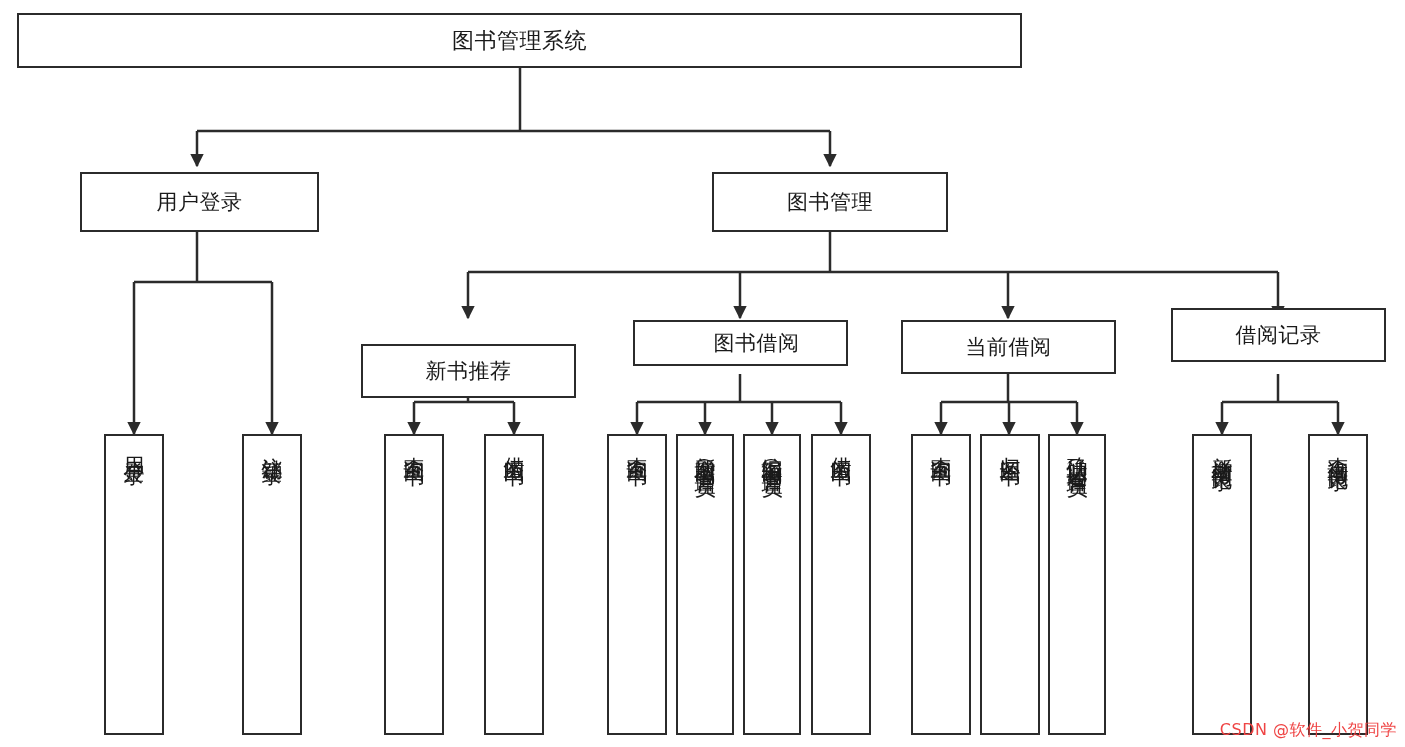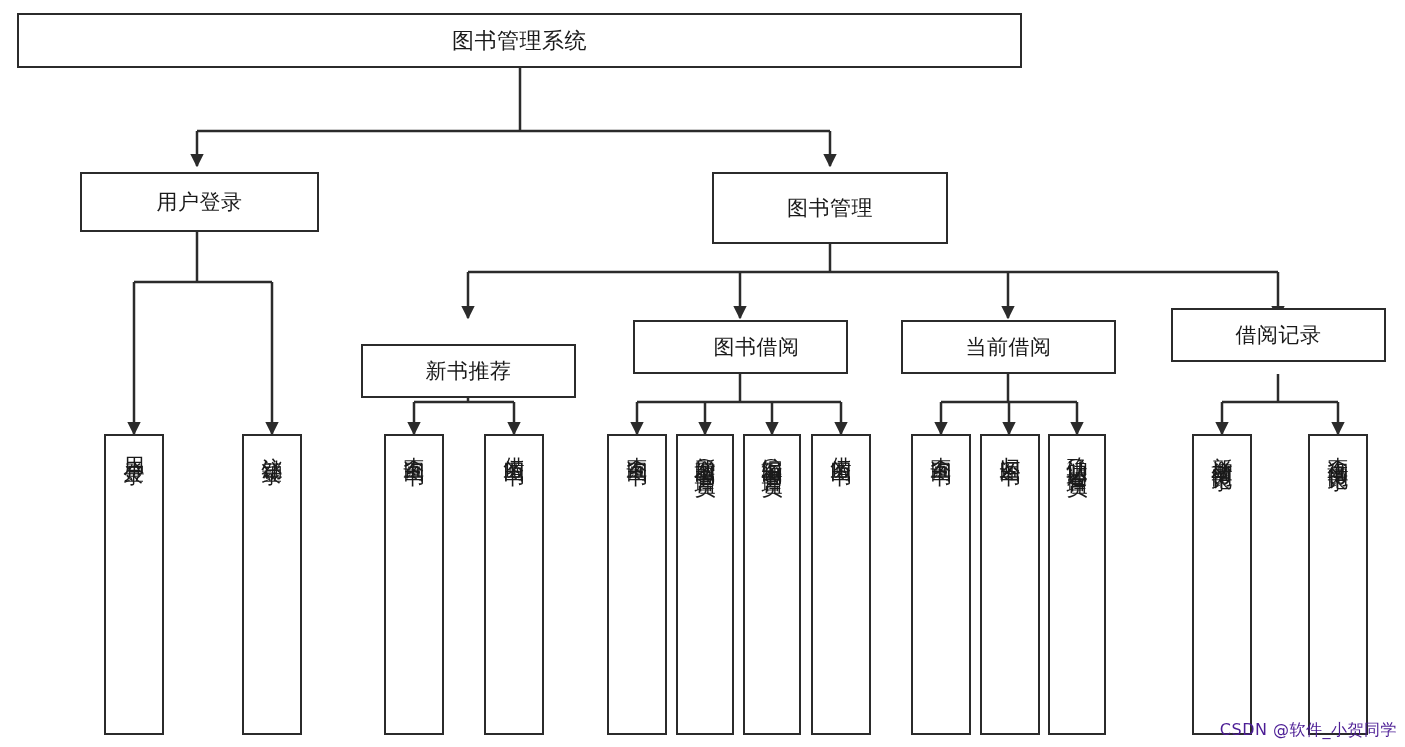--- a/index.html
+++ b/index.html
@@ -58,21 +58,21 @@
     margin: 0 auto;
   }
   .node.title .node-label {
     font-size: 22px;
   }
   #watermark {
     position: absolute;
     right: 8px;
     bottom: 6px;
     font-size: 16px;
-    color: #4c1d95;
+    color: #ef4444;
     letter-spacing: 0.5px;
     white-space: nowrap;
     user-select: none;
   }
 </style>
 </head>
 <body>
 
 <div id="diagram-root">
 
@@ -127,29 +127,29 @@
   </svg>
 
   <div class="node horizontal title" style="left:17px; top:13px; width:1005px; height:55px;">
     <span class="node-label">图书管理系统</span>
   </div>
 
   <div class="node horizontal" style="left:80px; top:172px; width:239px; height:60px;">
     <span class="node-label">用户登录</span>
   </div>
 
-  <div class="node horizontal" style="left:712px; top:172px; width:236px; height:72px;">
+  <div class="node horizontal" style="left:712px; top:172px; width:236px; height:60px;">
     <span class="node-label">图书管理</span>
   </div>
 
   <div class="node horizontal" style="left:361px; top:320px; width:215px; height:54px;margin-top:24px;">
     <span class="node-label">新书推荐</span>
   </div>
 
-  <div class="node horizontal" style="left:633px; top:320px; width:215px; height:54px;padding-left:32px;">
+  <div class="node horizontal" style="left:633px; top:320px; width:215px; height:46px;padding-left:32px;">
     <span class="node-label">图书借阅</span>
   </div>
 
   <div class="node horizontal" style="left:901px; top:320px; width:215px; height:54px;">
     <span class="node-label">当前借阅</span>
   </div>
 
   <div class="node horizontal" style="left:1171px; top:308px; width:215px; height:54px;">
     <span class="node-label">借阅记录</span>
   </div>

